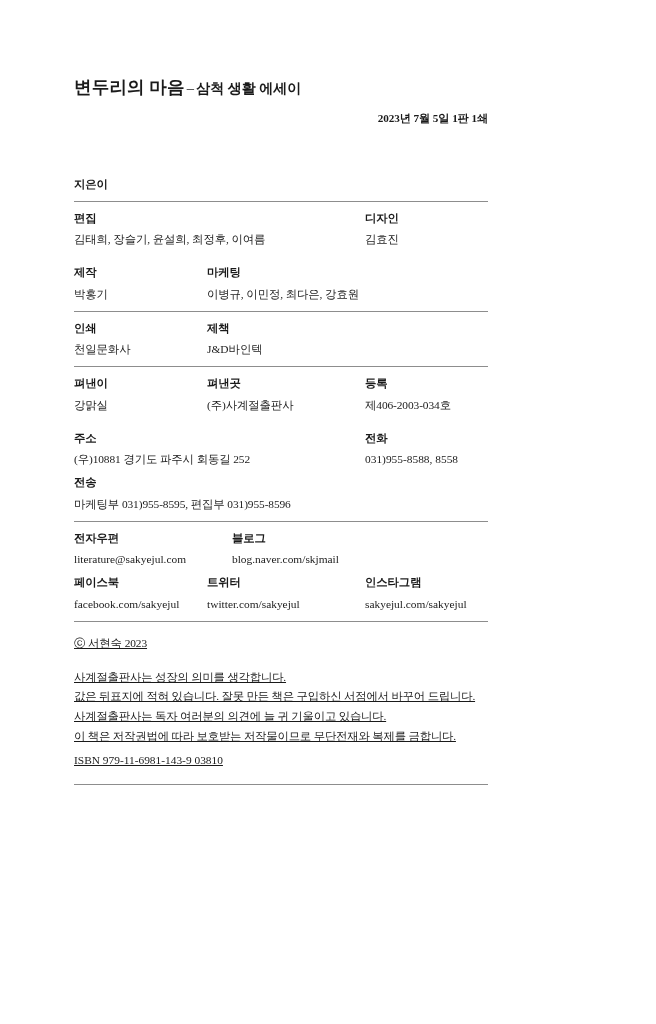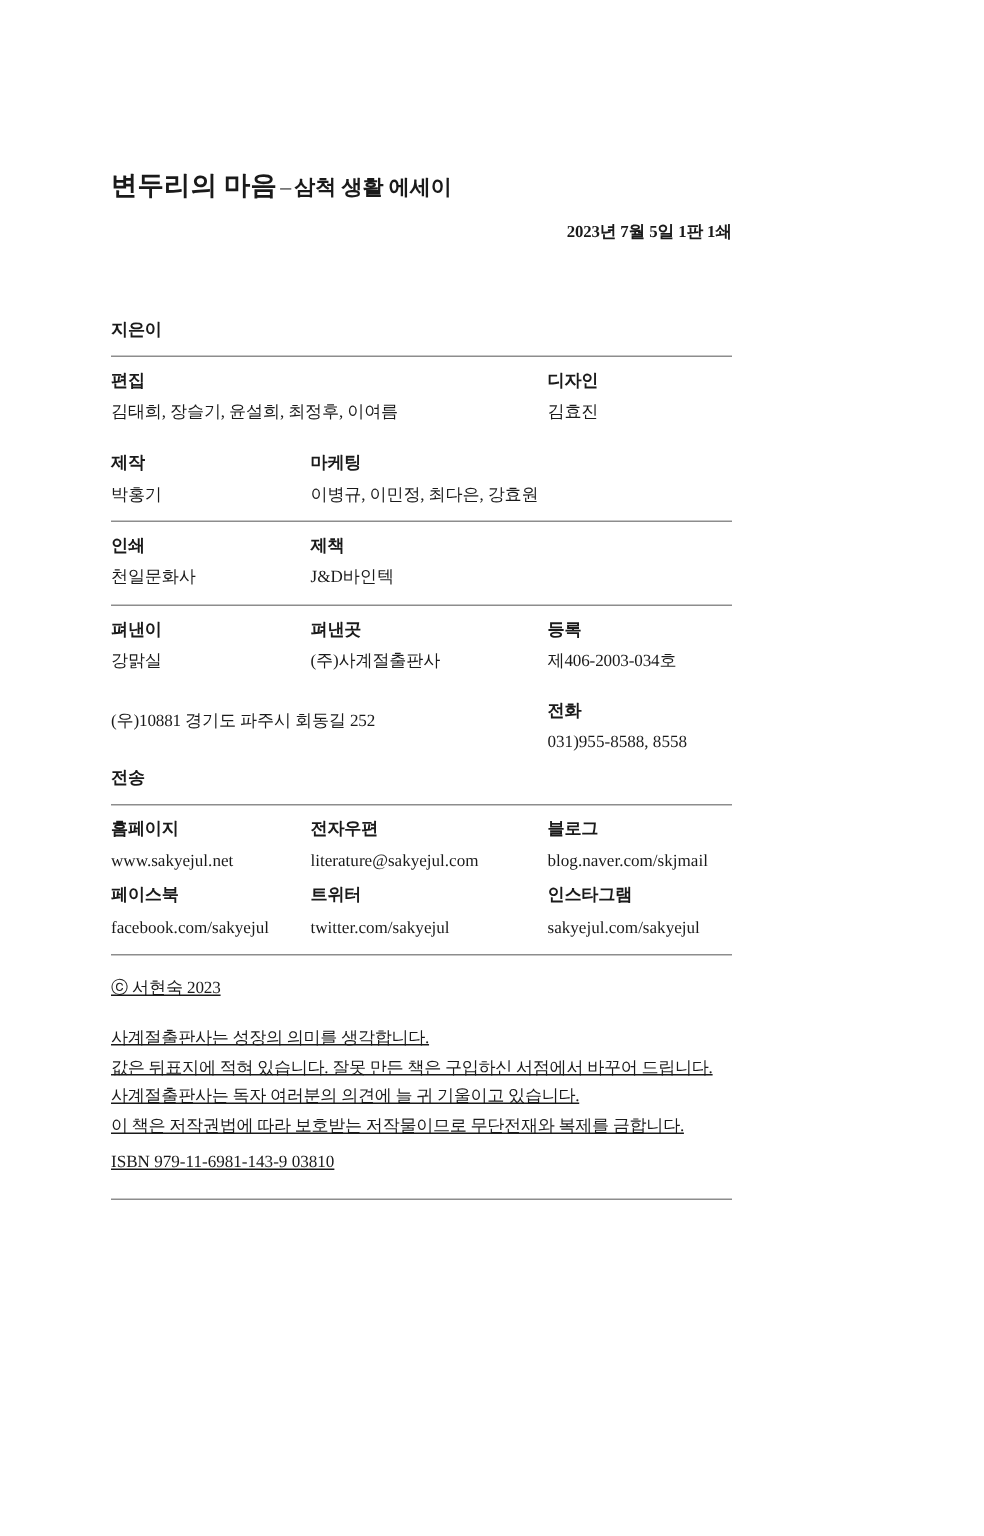--- a/index.html
+++ b/index.html
@@ -16,21 +16,21 @@
     overflow: hidden;
   }
   .page {
     position: absolute;
     left: 74px;
     top: 0;
     width: 414px;
   }
   
   .title-block {
-    padding-top: 112px;
+    padding-top: 76px;
   }
   .book-title {
     font-size: 17.5px;
     font-weight: 700;
     letter-spacing: 0.2px;
     line-height: 1.35;
     margin: 0;
     white-space: nowrap;
   }
   .book-title .subtitle {
@@ -62,21 +62,21 @@
     height: 0;
   }
   .rule.dark {
     border-top: 1px solid #8d8d8d;
   }
   .block {
     padding: 9px 0 10px 0;
   }
   .row {
     display: flex;
-    align-items: flex-start;
+    align-items: flex-end;
   }
   .row + .row {
     margin-top: 9px;
   }
   .cell {
     flex: 0 0 auto;
   }
   .col1 { width: 133px; }
   .col2 { width: 158px; }
   .col3 { width: 123px; }
@@ -205,42 +205,40 @@
         <div class="cell col3">
           <div class="label">등록</div>
           <div class="value">제406-2003-034호</div>
         </div>
       </div>
     </div>
 
     <div class="block">
       <div class="row">
         <div class="cell col-wide">
+          <div class="label">주소</div>
           <div class="value">(우)10881 경기도 파주시 회동길 252</div>
         </div>
         <div class="cell col3">
           <div class="label">전화</div>
           <div class="value latin">031)955-8588, 8558</div>
         </div>
       </div>
       <div class="row">
         <div class="cell col-wide">
           <div class="label">전송</div>
-        </div>
-      </div>
-    </div>
-
-    <hr class="rule dark">
-
-    <div class="block">
-      <div class="row">
-        <div class="cell col1">
-          <div class="label">홈페이지</div>
-          <div class="value latin">www.sakyejul.net</div>
-        </div>
+          <div class="value">마케팅부 031)955-8595, 편집부 031)955-8596</div>
+        </div>
+      </div>
+    </div>
+
+    <hr class="rule dark">
+
+    <div class="block">
+      <div class="row">
         <div class="cell col2">
           <div class="label">전자우편</div>
           <div class="value latin">literature@sakyejul.com</div>
         </div>
         <div class="cell col3">
           <div class="label">블로그</div>
           <div class="value latin">blog.naver.com/skjmail</div>
         </div>
       </div>
       <div class="row">

